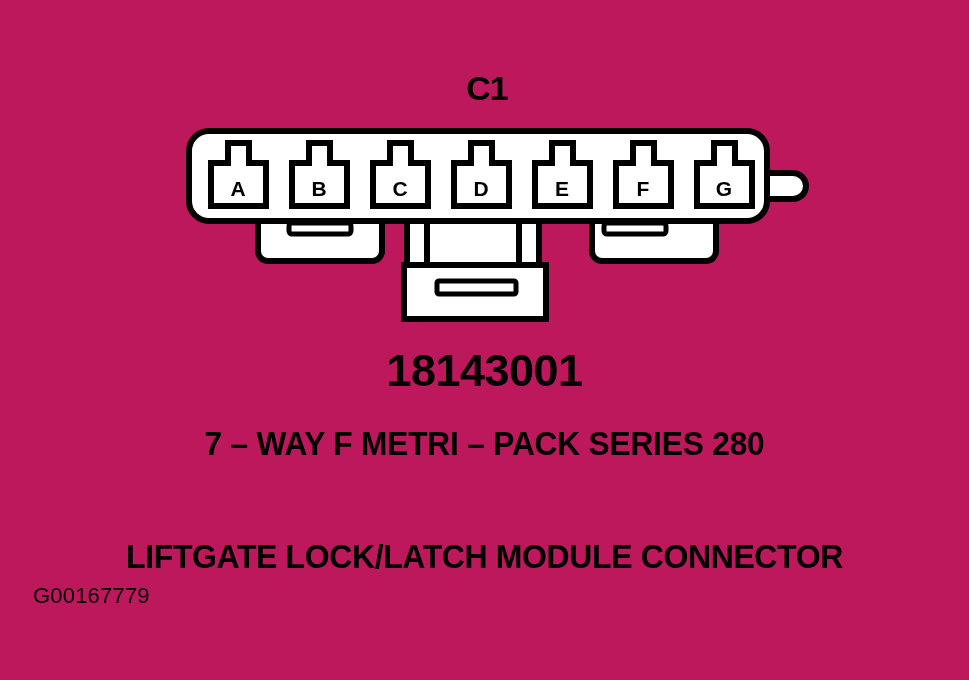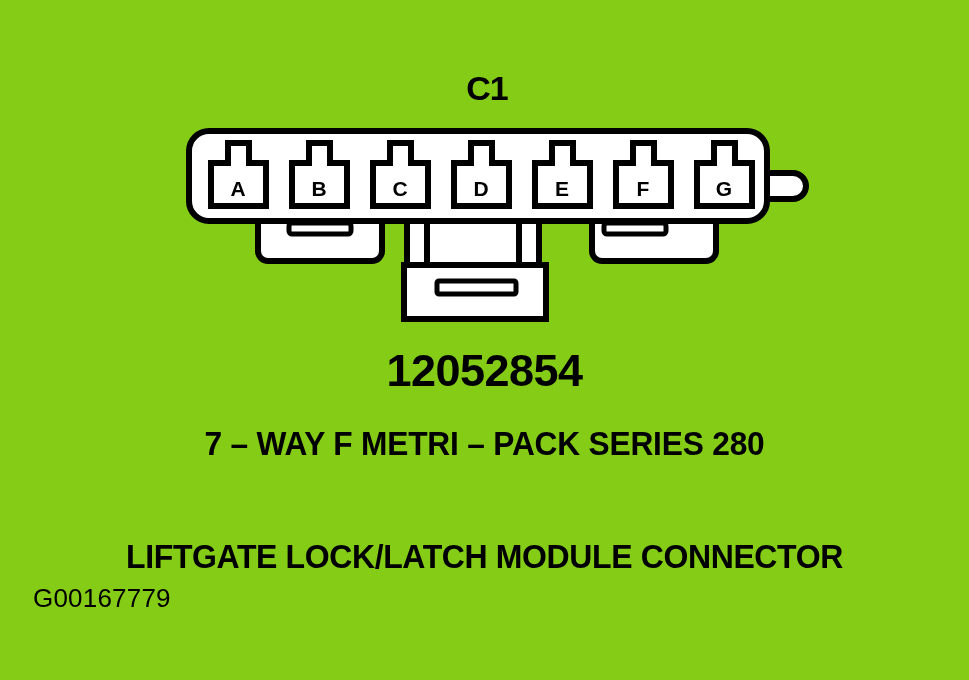--- a/index.html
+++ b/index.html
@@ -15,21 +15,21 @@
     color: #000000;
     overflow: hidden;
   }
 
   #page {
     position: absolute;
     left: 0;
     top: 0;
     width: 969px;
     height: 680px;
-    background: #84cc16;
+    background: #be185d;
   }
 
   
   #connector-diagram {
     position: absolute;
     left: 0;
     top: 55px;
     width: 969px;
     height: 285px;
   }
@@ -103,21 +103,21 @@
   #connector-title {
     top: 538px;
     font-size: 33px;
     letter-spacing: -0.4px;
     transform: scaleX(0.97);
   }
   #figure-id {
     position: absolute;
     left: 33px;
     top: 583px;
-    font-size: 26px;
+    font-size: 22px;
     font-weight: normal;
     color: #000000;
     letter-spacing: 0.2px;
     white-space: nowrap;
   }
 </style>
 </head>
 <body>
 
 <div id="page">
@@ -179,21 +179,21 @@
         <g>
           <path class="cavity-shape" d="M 697 108 L 714 108 L 714 88 L 735 88 L 735 108 L 752 108 L 752 151 L 697 151 Z"></path>
           <text class="pin-label" x="724" y="141">G</text>
         </g>
 
       </g>
 
     </svg>
   </div>
 
-  <div class="caption-line" id="part-number">12052854</div>
+  <div class="caption-line" id="part-number">18143001</div>
 
   <div class="caption-line" id="spec-line">7 – WAY F METRI – PACK SERIES 280</div>
 
 
   <div class="caption-line" id="connector-title">LIFTGATE LOCK/LATCH MODULE CONNECTOR</div>
 
   <div id="figure-id">G00167779</div>
 
 </div>
 

